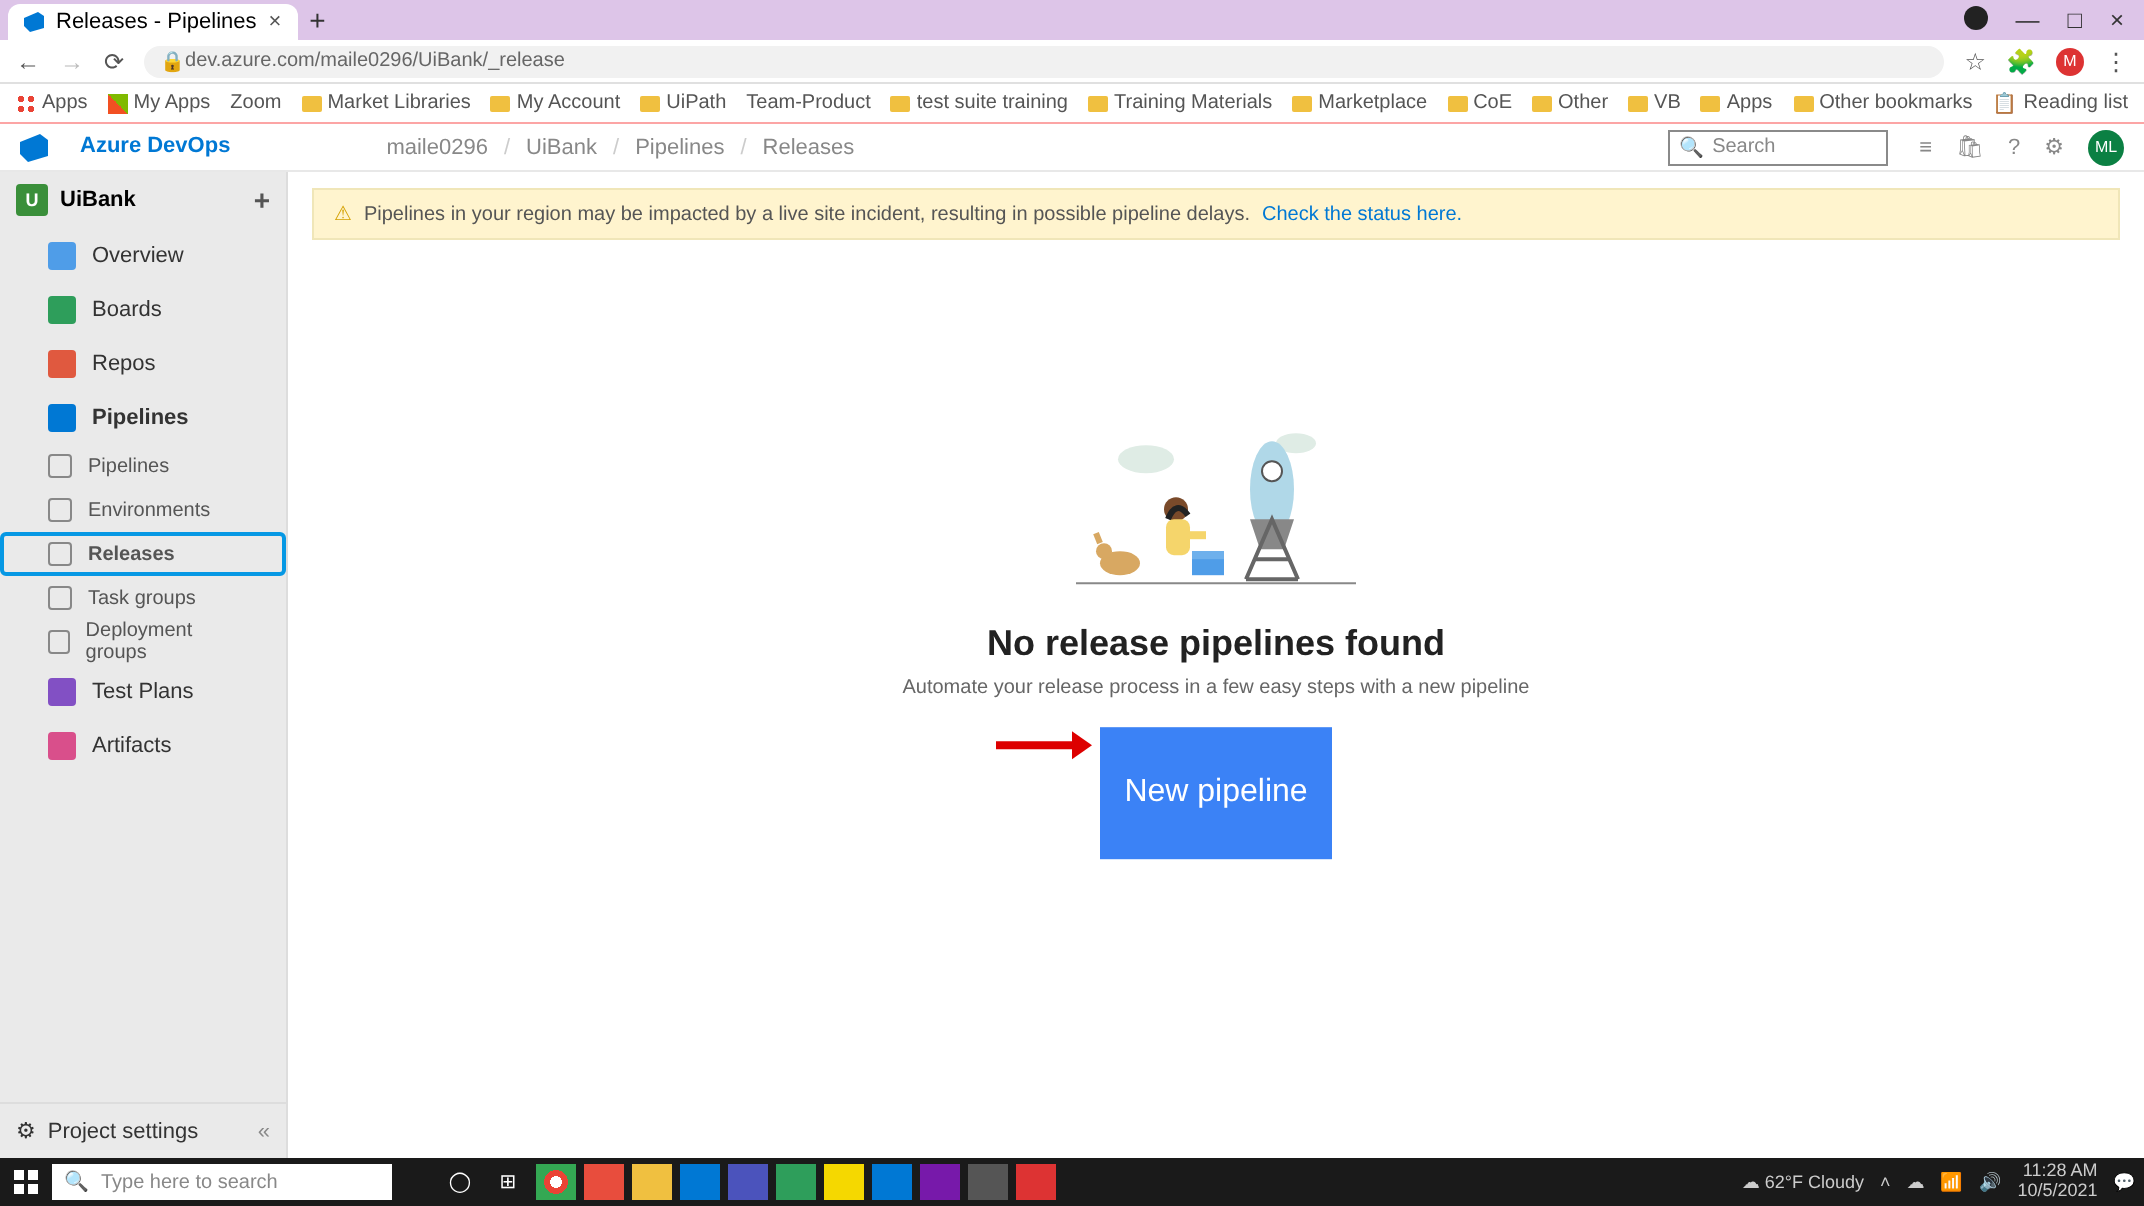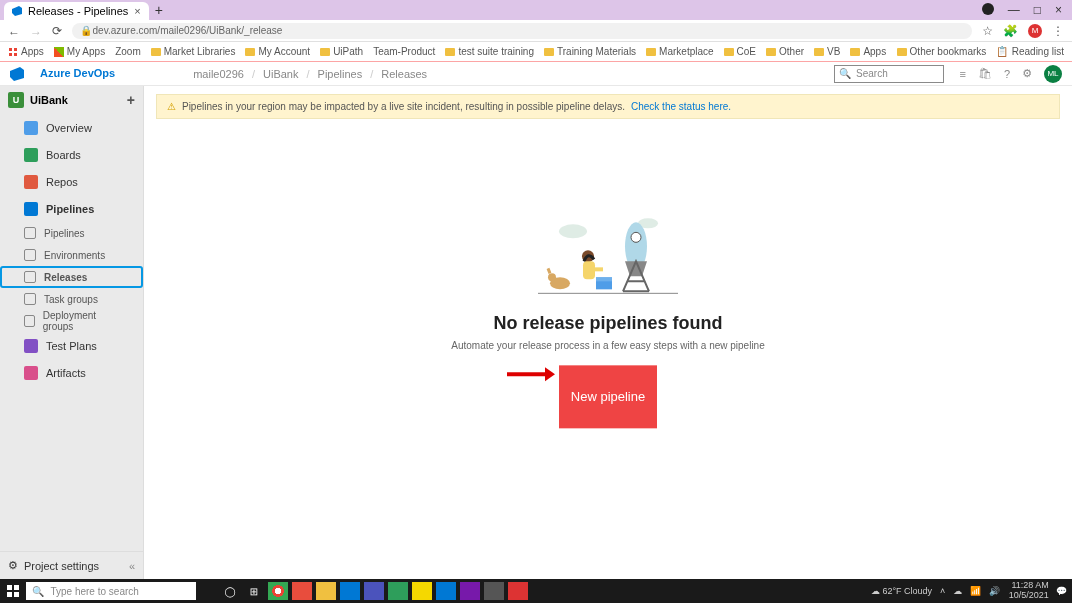--- a/index.html
+++ b/index.html
@@ -56,21 +56,21 @@
 .sidebar .footer .collapse { margin-left:auto; color:#888; }
 
 .content { flex:1; background:#fff; position:relative; }
 .banner { margin:8px 12px; background:#fff4ce; border:1px solid #f0e6b8; padding:6px 10px; font-size:10px; color:#555; display:flex; gap:6px; align-items:center; }
 .banner a { color:#0078d4; text-decoration:none; }
 
 .empty { position:absolute; top:50%; left:50%; transform:translate(-50%,-58%); text-align:center; width:420px; }
 .illus { width:160px; height:100px; margin:0 auto 12px; position:relative; }
 .empty h2 { font-size:18px; font-weight:600; color:#222; margin-bottom:6px; }
 .empty p { font-size:10px; color:#666; margin-bottom:14px; }
-.btn-primary { background:#ef4444; color:#fff; border:none; padding:24px 12px; font-size:13px; cursor:pointer; }
+.btn-primary { background:#3b82f6; color:#fff; border:none; padding:24px 12px; font-size:16px; cursor:pointer; }
 .arrow-anno { position:absolute; left:152px; top:-1px; }
 
 
 .taskbar { position:absolute; bottom:0; left:0; right:0; height:24px; background:#1a1a1a; display:flex; align-items:center; padding:0 4px; gap:4px; font-size:10px; color:#fff; }
 .taskbar .start { width:18px; height:18px; display:flex; align-items:center; justify-content:center; }
 .taskbar .searchbox { background:#fff; color:#888; height:18px; width:170px; display:flex; align-items:center; padding:0 6px; gap:6px; }
 .taskbar .ticons { display:flex; gap:4px; margin-left:20px; }
 .taskbar .ticons .ti { width:20px; height:18px; display:flex; align-items:center; justify-content:center; }
 .taskbar .tray { margin-left:auto; display:flex; gap:8px; align-items:center; font-size:9px; color:#ccc; }
 .taskbar .clock { text-align:right; line-height:1.1; }

